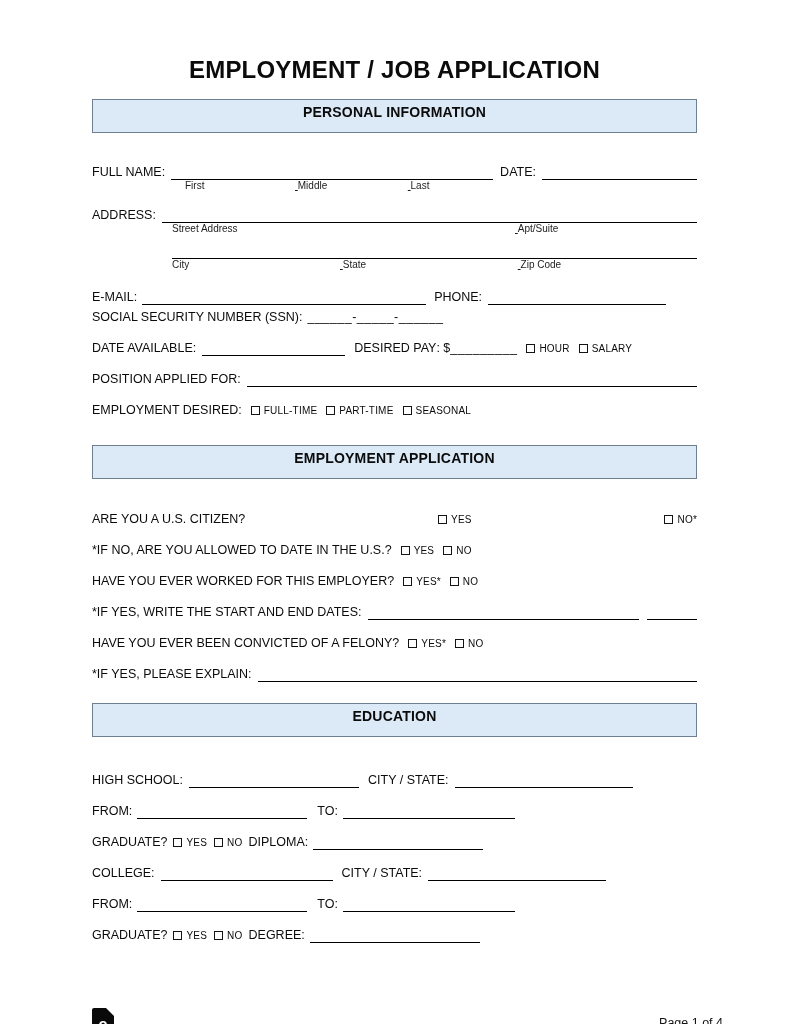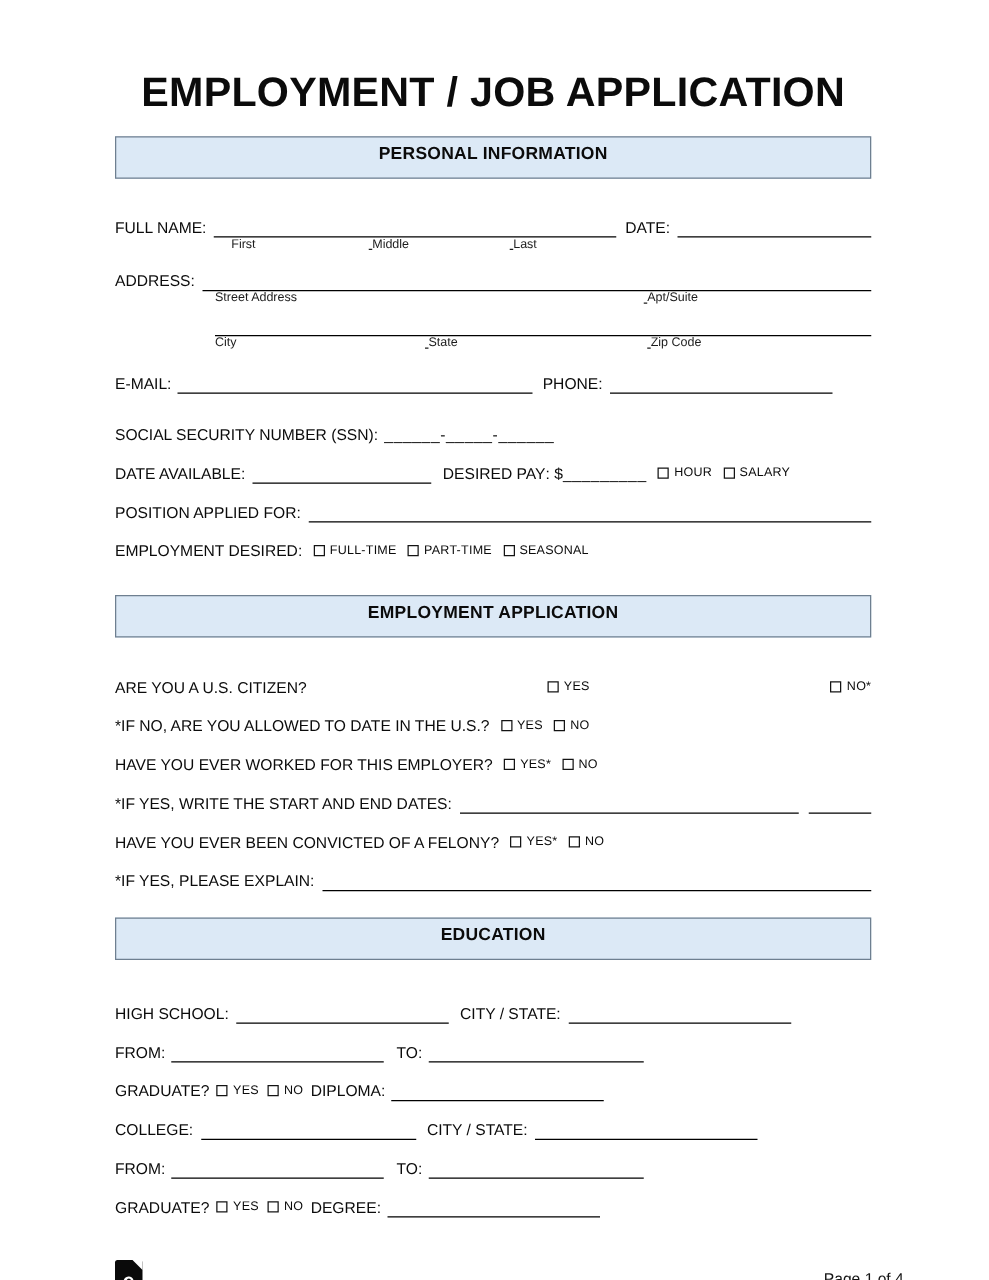--- a/index.html
+++ b/index.html
@@ -6,21 +6,21 @@
   html,body { background:#ffffff; }
   body {
     width:791px; height:1024px; overflow:hidden;
     font-family:"Liberation Sans","DejaVu Sans",sans-serif;
     color:#0b0b0b;
   }
   .page { width:791px; height:1024px; padding:0 94px 0 92px; position:relative; }
 
   .title {
     margin-top:57px; text-align:center;
-    font-size:33px; font-weight:bold; letter-spacing:0.2px; line-height:1.05;
+    font-size:24px; font-weight:bold; letter-spacing:0.2px; line-height:1.05;
   }
 
   .bar {
     margin-top:17px; height:34px; line-height:24px;
     background:var(--section-bg,#dce9f6);
     border:1.5px solid var(--section-border,#6e7f90);
     text-align:center; font-size:14px; font-weight:bold; letter-spacing:0.2px;
   }
   .bar.b2 { margin-top:27px; }
   .bar.b3 { margin-top:21px; }
@@ -92,21 +92,21 @@
     <span>Zip Code</span>
   </div>
 
   <div class="row" style="margin-top:17px;">
     <span class="lbl">E-MAIL:</span>
     <span class="fill grow ml5" style="margin-right:8px; max-width:284px;"></span>
     <span class="lbl">PHONE:</span>
     <span class="fill ml6" style="width:178px;"></span>
   </div>
 
-  <div class="row" style="margin-top:24px;">
+  <div class="row" style="margin-top:3px;">
     <span class="lbl">SOCIAL SECURITY NUMBER (SSN):</span>
     <span class="blanks ml5">______-_____-______</span>
   </div>
 
   <div class="row">
     <span class="lbl">DATE AVAILABLE:</span>
     <span class="fill ml6" style="width:143px; margin-right:9px;"></span>
     <span class="lbl">DESIRED PAY</span>
     <span class="lblr">: $</span>
     <span class="blanks">_________</span>

